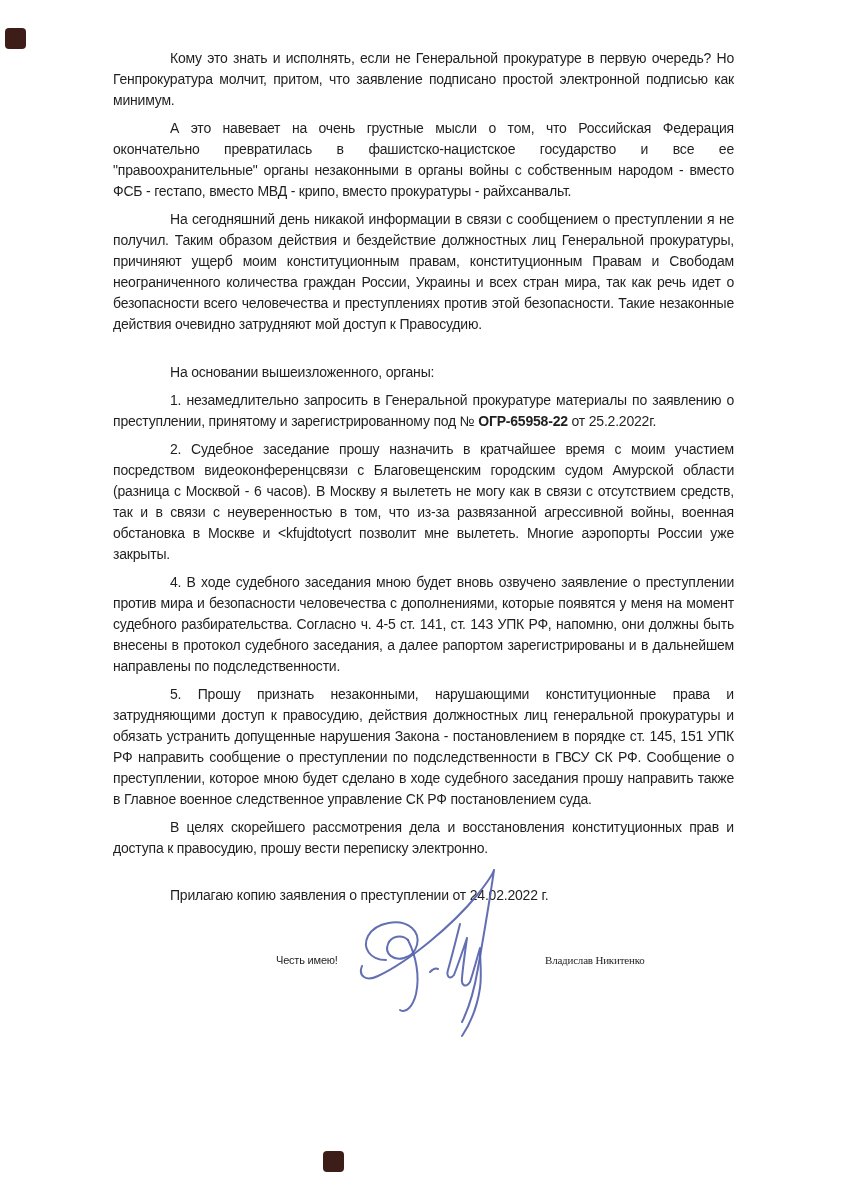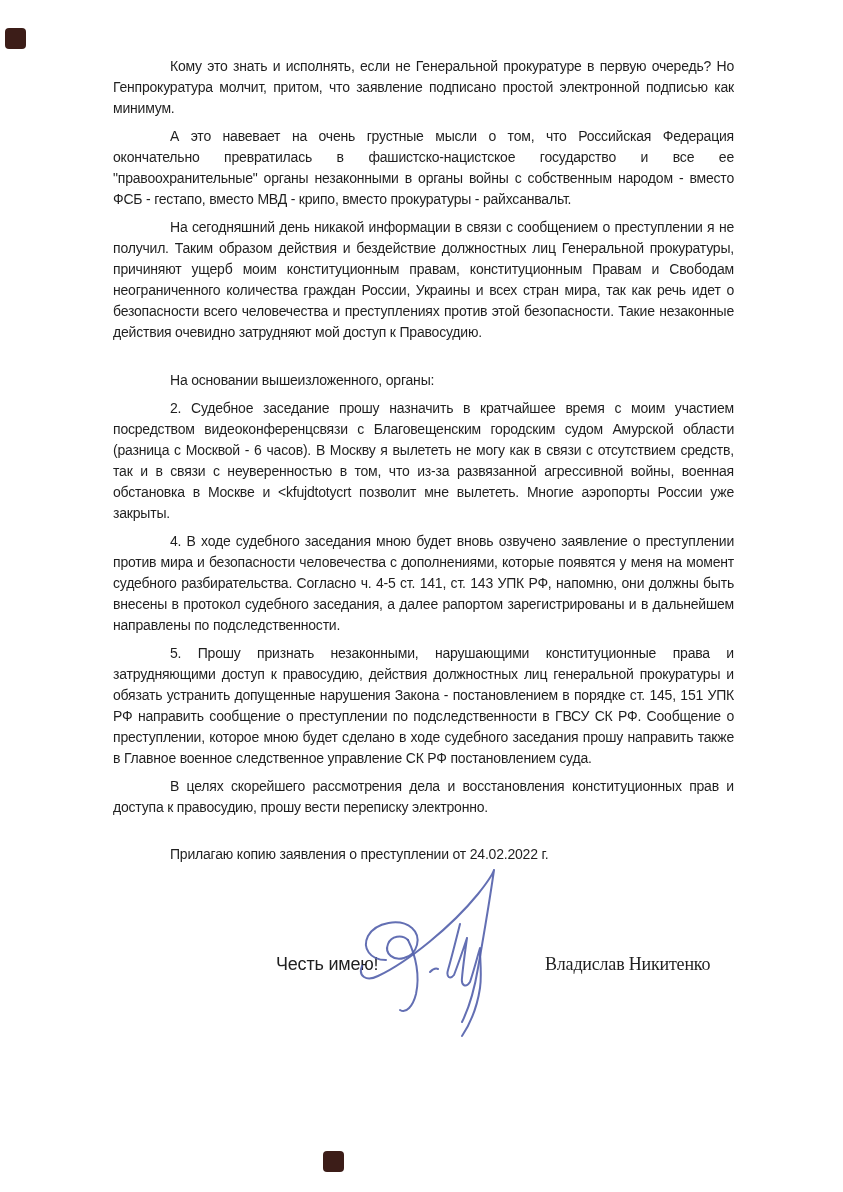--- a/index.html
+++ b/index.html
@@ -18,21 +18,20 @@
     overflow:hidden;
   }
   .page{
     position:absolute;inset:0;
     background:var(--page-bg);
   }
   .text-block{
     position:absolute;
     left:113px;top:48px;
     width:621px;
-    margin-top:8px;
   }
   .para{
     margin:7px 0 0 0;
     font-size:14px;
     line-height:21px;
     letter-spacing:-0.2px;
     text-align:justify;
     text-indent:57px;
     color:var(--ink);
   }
@@ -40,21 +39,21 @@
   .para.gap-before{margin-top:27px;}
   .para.gap-before-small{margin-top:26px;}
   .para b{font-weight:bold;}
   .signature-block{
     position:absolute;
     left:113px;top:868px;
     width:621px;height:200px;
   }
   .sig-label{
     position:absolute;
-    font-size:18px;
+    font-size:11px;
     letter-spacing:-0.2px;
     color:var(--ink);
     white-space:nowrap;
   }
   .sig-closing{left:163px;top:86px;}
   .sig-name{left:432px;top:86px;font-family:Liberation Serif, serif;}
   .sig-svg{
     position:absolute;
     left:243px;top:-4px;
     width:180px;height:180px;
@@ -83,20 +82,21 @@
 
   <div class="ink-mark top-left"></div>
 
   <div class="text-block">
     <p class="para">Кому это знать и исполнять, если не Генеральной прокуратуре в первую очередь? Но Генпрокуратура молчит, притом, что заявление подписано простой электронной подписью как минимум.</p>
     <p class="para">А это навевает на очень грустные мысли о том, что Российская Федерация окончательно превратилась в фашистско-нацистское государство и все ее "правоохранительные" органы незаконными в органы войны с собственным народом - вместо ФСБ - гестапо, вместо МВД - крипо, вместо прокуратуры - райхсанвальт.</p>
     <p class="para">На сегодняшний день никакой информации в связи с сообщением о преступлении я не получил. Таким образом действия и бездействие должностных лиц Генеральной прокуратуры, причиняют ущерб моим конституционным правам, конституционным Правам и Свободам неограниченного количества граждан России, Украины и всех стран мира, так как речь идет о безопасности всего человечества и преступлениях против этой безопасности. Такие незаконные действия очевидно затрудняют мой доступ к Правосудию.</p>
 
     <p class="para gap-before">На основании вышеизложенного, органы:</p>
 
+    <p class="para"><span>1. незамедлительно запросить в Генеральной прокуратуре материалы по заявлению о преступлении, принятому и зарегистрированному под № </span><b>ОГР-65958-22</b><span> от 25.2.2022г.</span></p>
 
     <p class="para">2. Судебное заседание прошу назначить в кратчайшее время с моим участием посредством видеоконференцсвязи с Благовещенским городским судом Амурской области (разница с Москвой - 6 часов).  В Москву я вылететь не могу как в связи с отсутствием средств, так и в связи с неуверенностью в том, что из-за развязанной агрессивной войны, военная обстановка в Москве и &lt;kfujdtotycrt позволит мне вылететь. Многие аэропорты России уже закрыты.</p>
     <p class="para">4. В ходе судебного заседания мною будет вновь озвучено заявление о преступлении против мира и безопасности человечества с дополнениями, которые появятся у меня на момент судебного разбирательства. Согласно ч. 4-5 ст. 141, ст. 143 УПК РФ, напомню, они должны быть внесены в протокол судебного заседания, а далее рапортом зарегистрированы и в дальнейшем направлены по подследственности.</p>
     <p class="para">5. Прошу признать незаконными, нарушающими конституционные права и затрудняющими доступ к правосудию, действия должностных лиц генеральной прокуратуры и обязать устранить допущенные нарушения Закона - постановлением в порядке ст. 145, 151 УПК РФ направить сообщение о преступлении по подследственности в ГВСУ СК РФ. Сообщение о преступлении, которое мною будет сделано в ходе судебного заседания прошу направить также в Главное военное следственное управление СК РФ постановлением суда.</p>
 
     <p class="para">В целях скорейшего рассмотрения дела и восстановления конституционных прав и доступа к правосудию, прошу вести переписку электронно.</p>
 
     <p class="para gap-before-small">Прилагаю копию заявления о преступлении от 24.02.2022 г.</p>
   </div>
 

